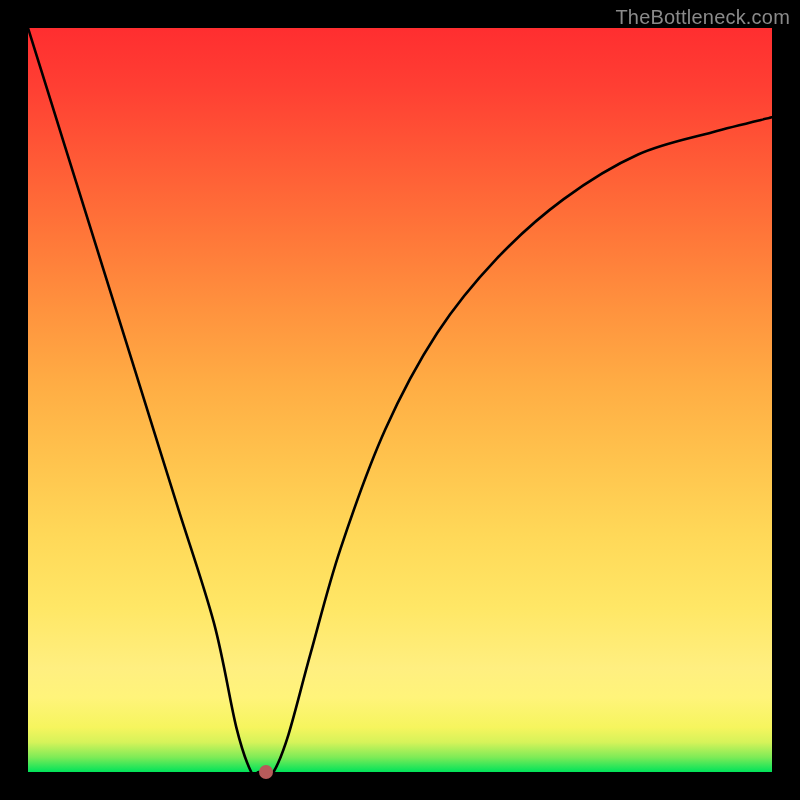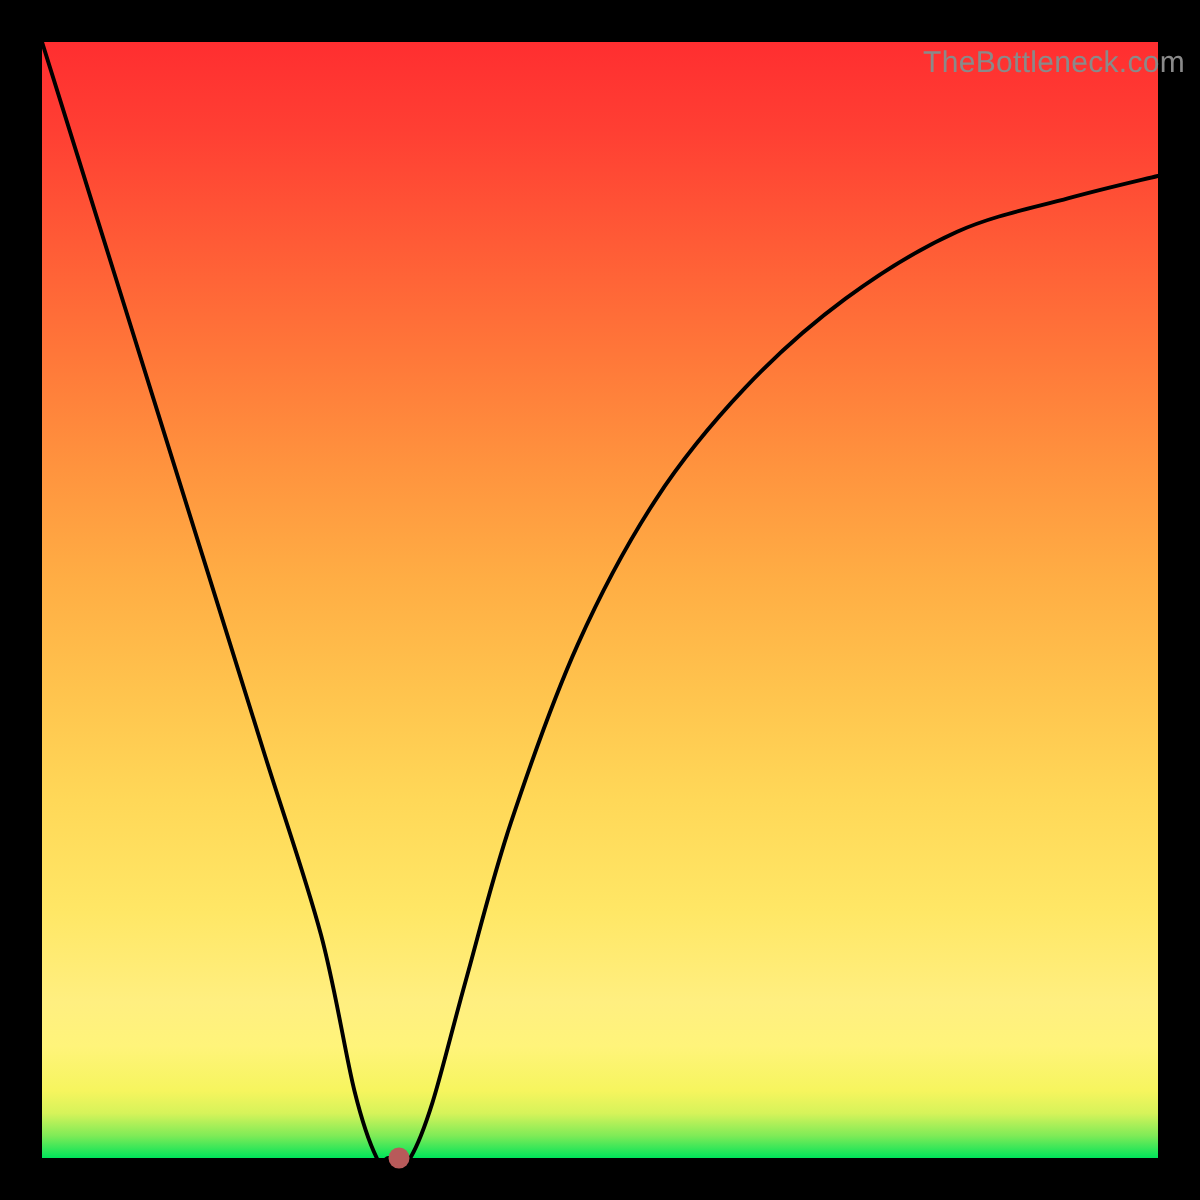--- a/index.html
+++ b/index.html
@@ -46,21 +46,20 @@
     );
   }
   .watermark {
     position: absolute;
     top: 6px;
     right: 10px;
     color: #8a8a8a;
     font-size: 20px;
     letter-spacing: 0.2px;
     user-select: none;
-    margin-top: 25px;
   }
   svg.curve {
     position: absolute;
     top: 28px;
     left: 28px;
     width: 744px;
     height: 744px;
     pointer-events: none;
   }
   .dot {

